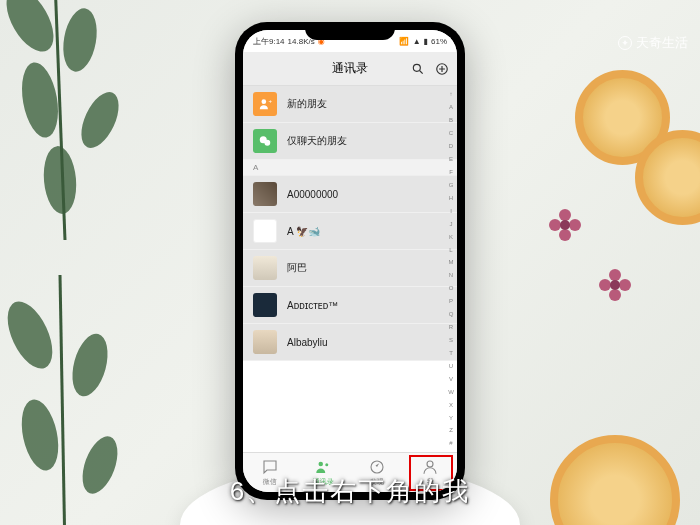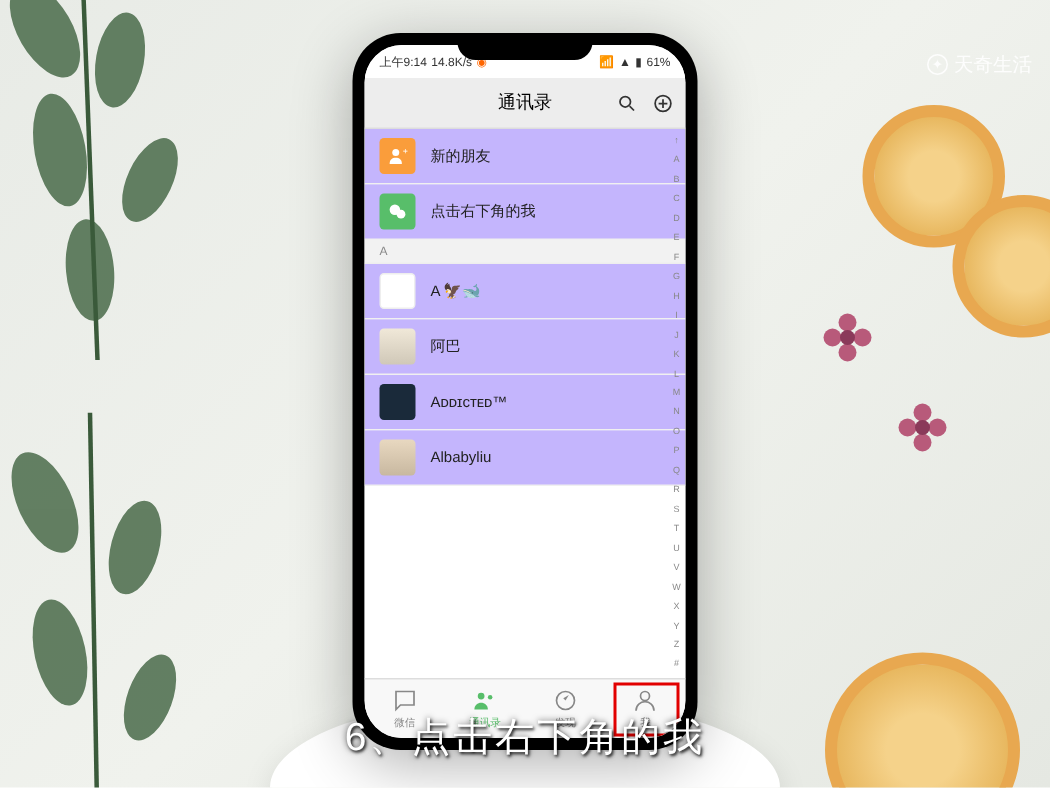--- a/index.html
+++ b/index.html
@@ -38,21 +38,21 @@
   .statusbar { height: 22px; background:#fff; display:flex; align-items:center; justify-content:space-between; padding: 0 10px; font-size: 8px; color:#333; }
   .sb-left, .sb-right { display:flex; align-items:center; gap:3px; }
   .sb-orange { color:#f60; }
 
   .navbar { height: 34px; background:#ededed; display:flex; align-items:center; justify-content:center; position:relative; border-bottom:1px solid #ddd;}
   .nav-title { font-size: 12px; font-weight:500; color:#000; }
   .nav-actions { position:absolute; right:8px; display:flex; gap:10px; align-items:center;}
   .nav-icon { width:14px; height:14px; }
 
   .list { flex:1; overflow:hidden; background:#fff; position:relative;}
-  .row { display:flex; align-items:center; padding: 6px 10px; border-bottom:1px solid #f0f0f0; background:#c4b5fd;}
+  .row { display:flex; align-items:center; padding: 6px 10px; border-bottom:1px solid #f0f0f0; background:#e5e5e5;}
   .row .icon, .row .avatar { width:24px; height:24px; border-radius:3px; margin-right:10px; flex-shrink:0; display:flex; align-items:center; justify-content:center;}
   .row .label { font-size: 10px; color:#222; }
   .sq-orange{background:#fa9d3b;} .sq-green{background:#58be6a;} .sq-teal{background:#1cbf9f;} .sq-blue{background:#3296fa;}
   .section-header{ background:#f2f2f2; padding:3px 10px; font-size:8px; color:#888; border-bottom:1px solid #eee;}
   .avatar { background:#ddd; background-size:cover;}
   .av0{background:linear-gradient(45deg,#8a7a6a,#5a4a3a);} .av1{background:#fff;border:1px solid #eee;} .av2{background:#1a2a3a;}
   .av3{background:linear-gradient(#f0e8d8,#d0c8b8);} .av4{background:linear-gradient(#e8d8c0,#c8b8a0);}
 
   .index-bar { position:absolute; right:1px; top:2px; bottom:2px; width:10px; display:flex; flex-direction:column; justify-content:space-around; align-items:center;}
   .index-bar span { font-size:6px; color:#888; line-height:1;}
@@ -161,25 +161,29 @@
             </div>
             <span class="label">新的朋友</span>
           </div>
           <div class="row">
             <div class="icon sq-green">
               <svg width="14" height="14" viewBox="0 0 24 24">
                 <circle cx="9" cy="10" r="6" fill="#fff"></circle>
                 <circle cx="16" cy="15" r="5" fill="#fff"></circle>
               </svg>
             </div>
-            <span class="label">点击右下角的我</span>
+            <span class="label">仅聊天的朋友</span>
           </div>
         </div>
       <div class="section-header">A</div>
       <div id="contact-rows">
+          <div class="row">
+            <div class="avatar av0"></div>
+            <span class="label">A00000000</span>
+          </div>
           <div class="row">
             <div class="avatar av1"></div>
             <span class="label">A 🦅🐋</span>
           </div>
           <div class="row">
             <div class="avatar av3"></div>
             <span class="label">阿巴</span>
           </div>
           <div class="row">
             <div class="avatar av2"></div>

